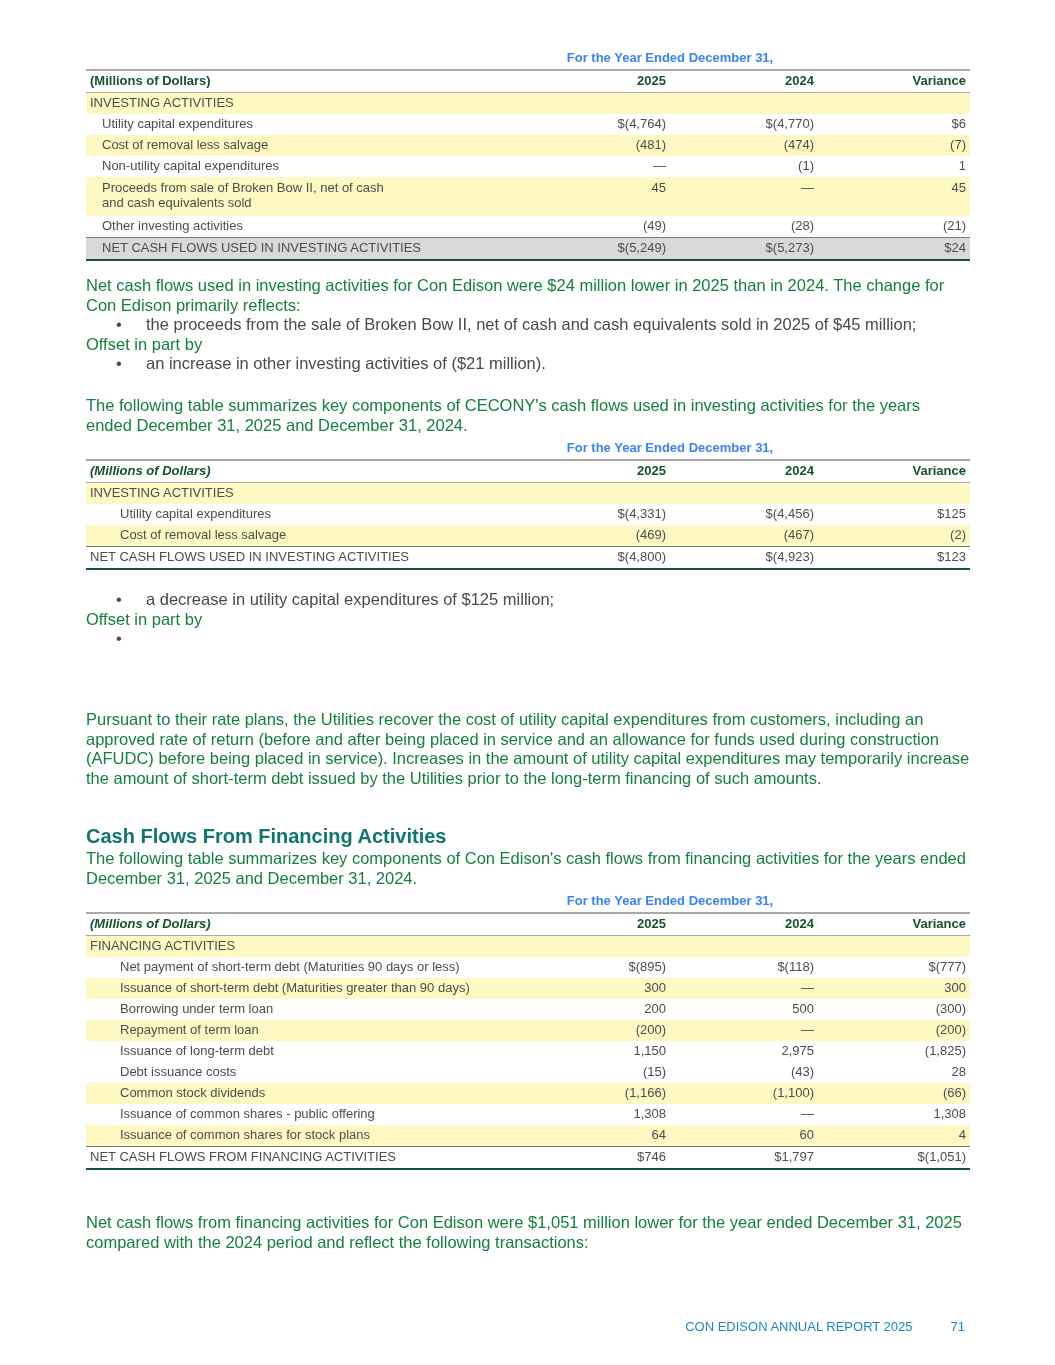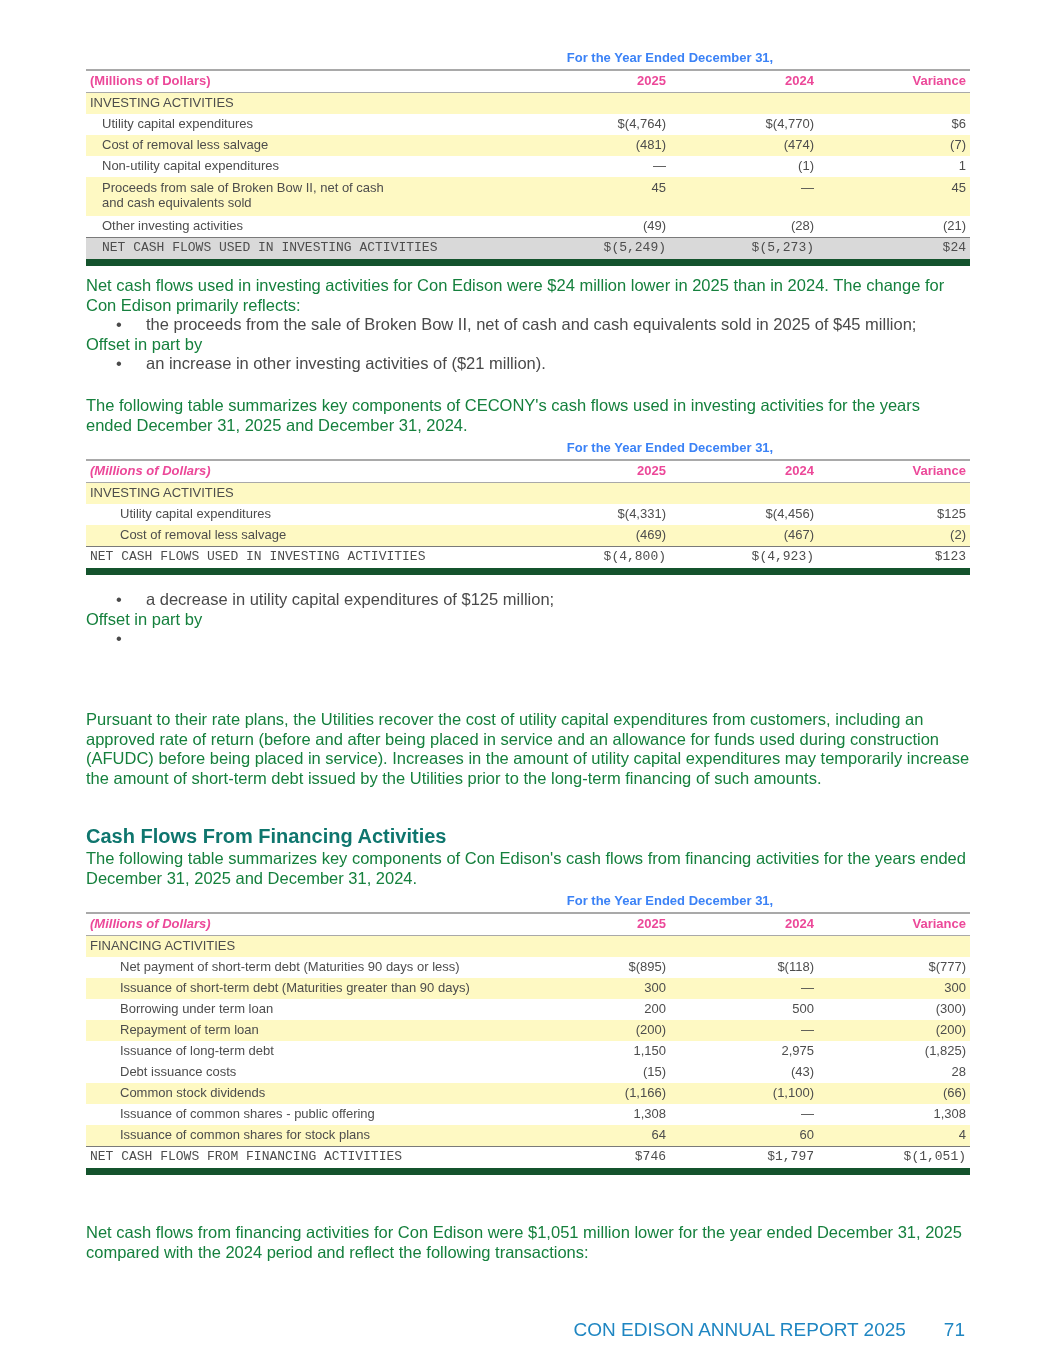--- a/index.html
+++ b/index.html
@@ -7,36 +7,36 @@
          font-family: "Liberation Sans", sans-serif; color: #4a4a4a; }
   .page { position: absolute; left: 86px; top: 0; width: 884px; }
 
   table.fin { width: 884px; border-collapse: collapse; font-size: 13px; color: #4d4d4d; }
   table.fin td { padding: 0 4px; height: 21px; vertical-align: top; line-height: 20px; }
   table.fin td.num { text-align: right; width: 140px; }
   table.fin td.num.c1 { width: 140px; }
   table.fin td.num.c3 { width: 144px; }
   .cap-row td { font-weight: bold; color: #3b82f6; height: 20px; line-height: 20px; }
   .cap-row td.cap { text-align: center; }
-  .hdr-row td { font-weight: bold; color: #ec4899; border-top: 2px solid #a9a9a9; line-height: 19px; }
+  .hdr-row td { font-weight: bold; color: #14532d; border-top: 2px solid #a9a9a9; line-height: 19px; }
   .hdr-row td.italic { font-style: italic; }
   .shade td { background: #fef9c3; }
   .section-row td { border-top: 1px solid #a9a9a9; }
   .ind1 { padding-left: 16px !important; }
   .ind2 { padding-left: 34px !important; }
   tr.tall td { height: 36px; line-height: 15px; padding-top: 3px; }
-  tr.net td { border-top: 1.5px solid #7a7a7a; border-bottom: 7px solid #14532d; font-family: Liberation Mono, monospace; }
+  tr.net td { border-top: 1.5px solid #7a7a7a; border-bottom: 2px solid #14532d; }
   tr.net.shaded td { background: #d9d9d9; }
 
   p.body { font-size: 16.5px; line-height: 19.5px; color: #15803d; margin: 0; }
   .bullet { position: relative; padding-left: 60px; font-size: 16.5px; line-height: 19.5px; color: #4a4a4a; }
   .bullet .dot { position: absolute; left: 30px; top: 0; }
   h3.sec { font-size: 20px; font-weight: bold; color: #0f766e; margin: 0; line-height: 19.5px; }
 
-  .footer { position: absolute; top: 1319px; right: 90px; font-size: 19px; color: #1f86c2; }
+  .footer { position: absolute; top: 1319px; right: 90px; font-size: 13px; color: #1f86c2; }
   .footer span.pg { margin-left: 38px; }
 </style>
 </head>
 <body>
 
 <div class="page">
 
   <table class="fin" style="position:absolute; top:48px;">
     <tbody>
         <tr class="cap-row">
@@ -221,18 +221,18 @@
         </tr>
     <tr class="net">
       <td>NET CASH FLOWS FROM FINANCING ACTIVITIES</td>
       <td class="num">$746</td>
       <td class="num">$1,797</td>
       <td class="num">$(1,051)</td>
     </tr>
   </tbody>
     </table>
 
-  <p class="body" style="position:absolute; top:1213px; width:884px;margin-top:10px;">Net cash flows from financing activities for Con Edison were $1,051 million lower for the year ended December 31, 2025 compared with the 2024 period and reflect the following transactions:</p>
+  <p class="body" style="position:absolute; top:1213px; width:884px;">Net cash flows from financing activities for Con Edison were $1,051 million lower for the year ended December 31, 2025 compared with the 2024 period and reflect the following transactions:</p>
 </div>
 
 <div class="footer">
   <span>CON EDISON ANNUAL REPORT 2025</span><span class="pg">71</span>
 </div>
 
 </body></html>

